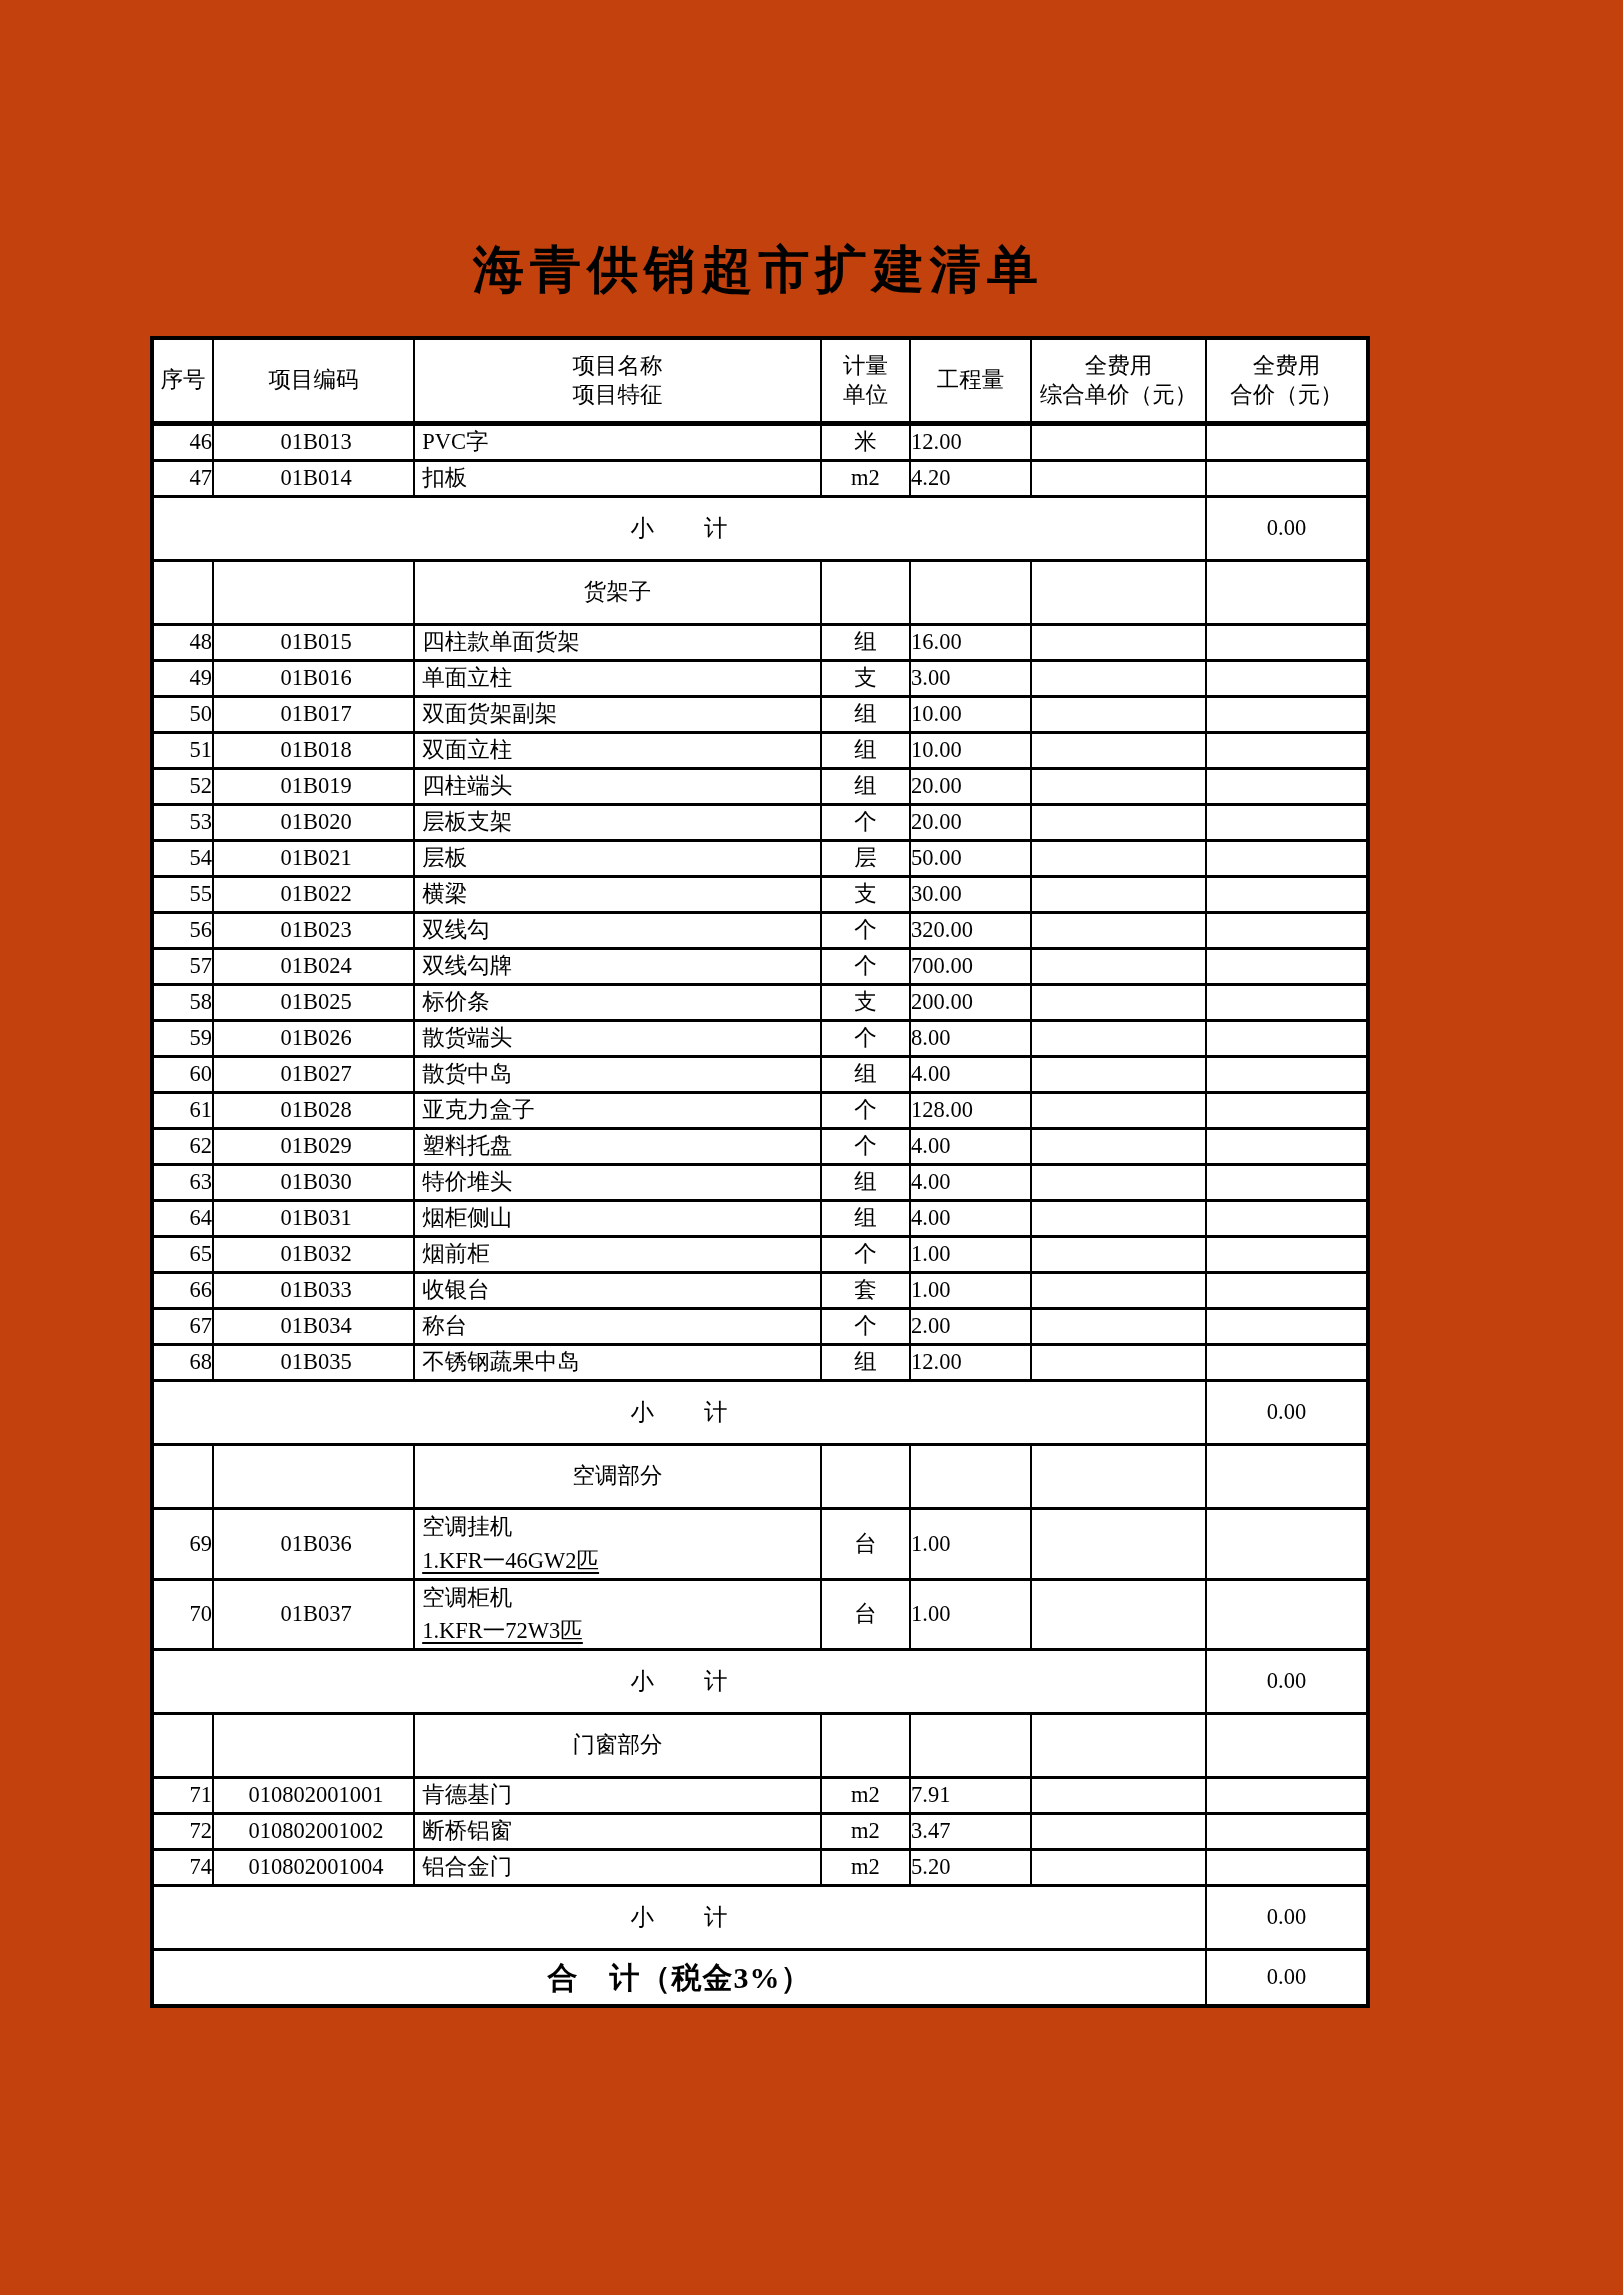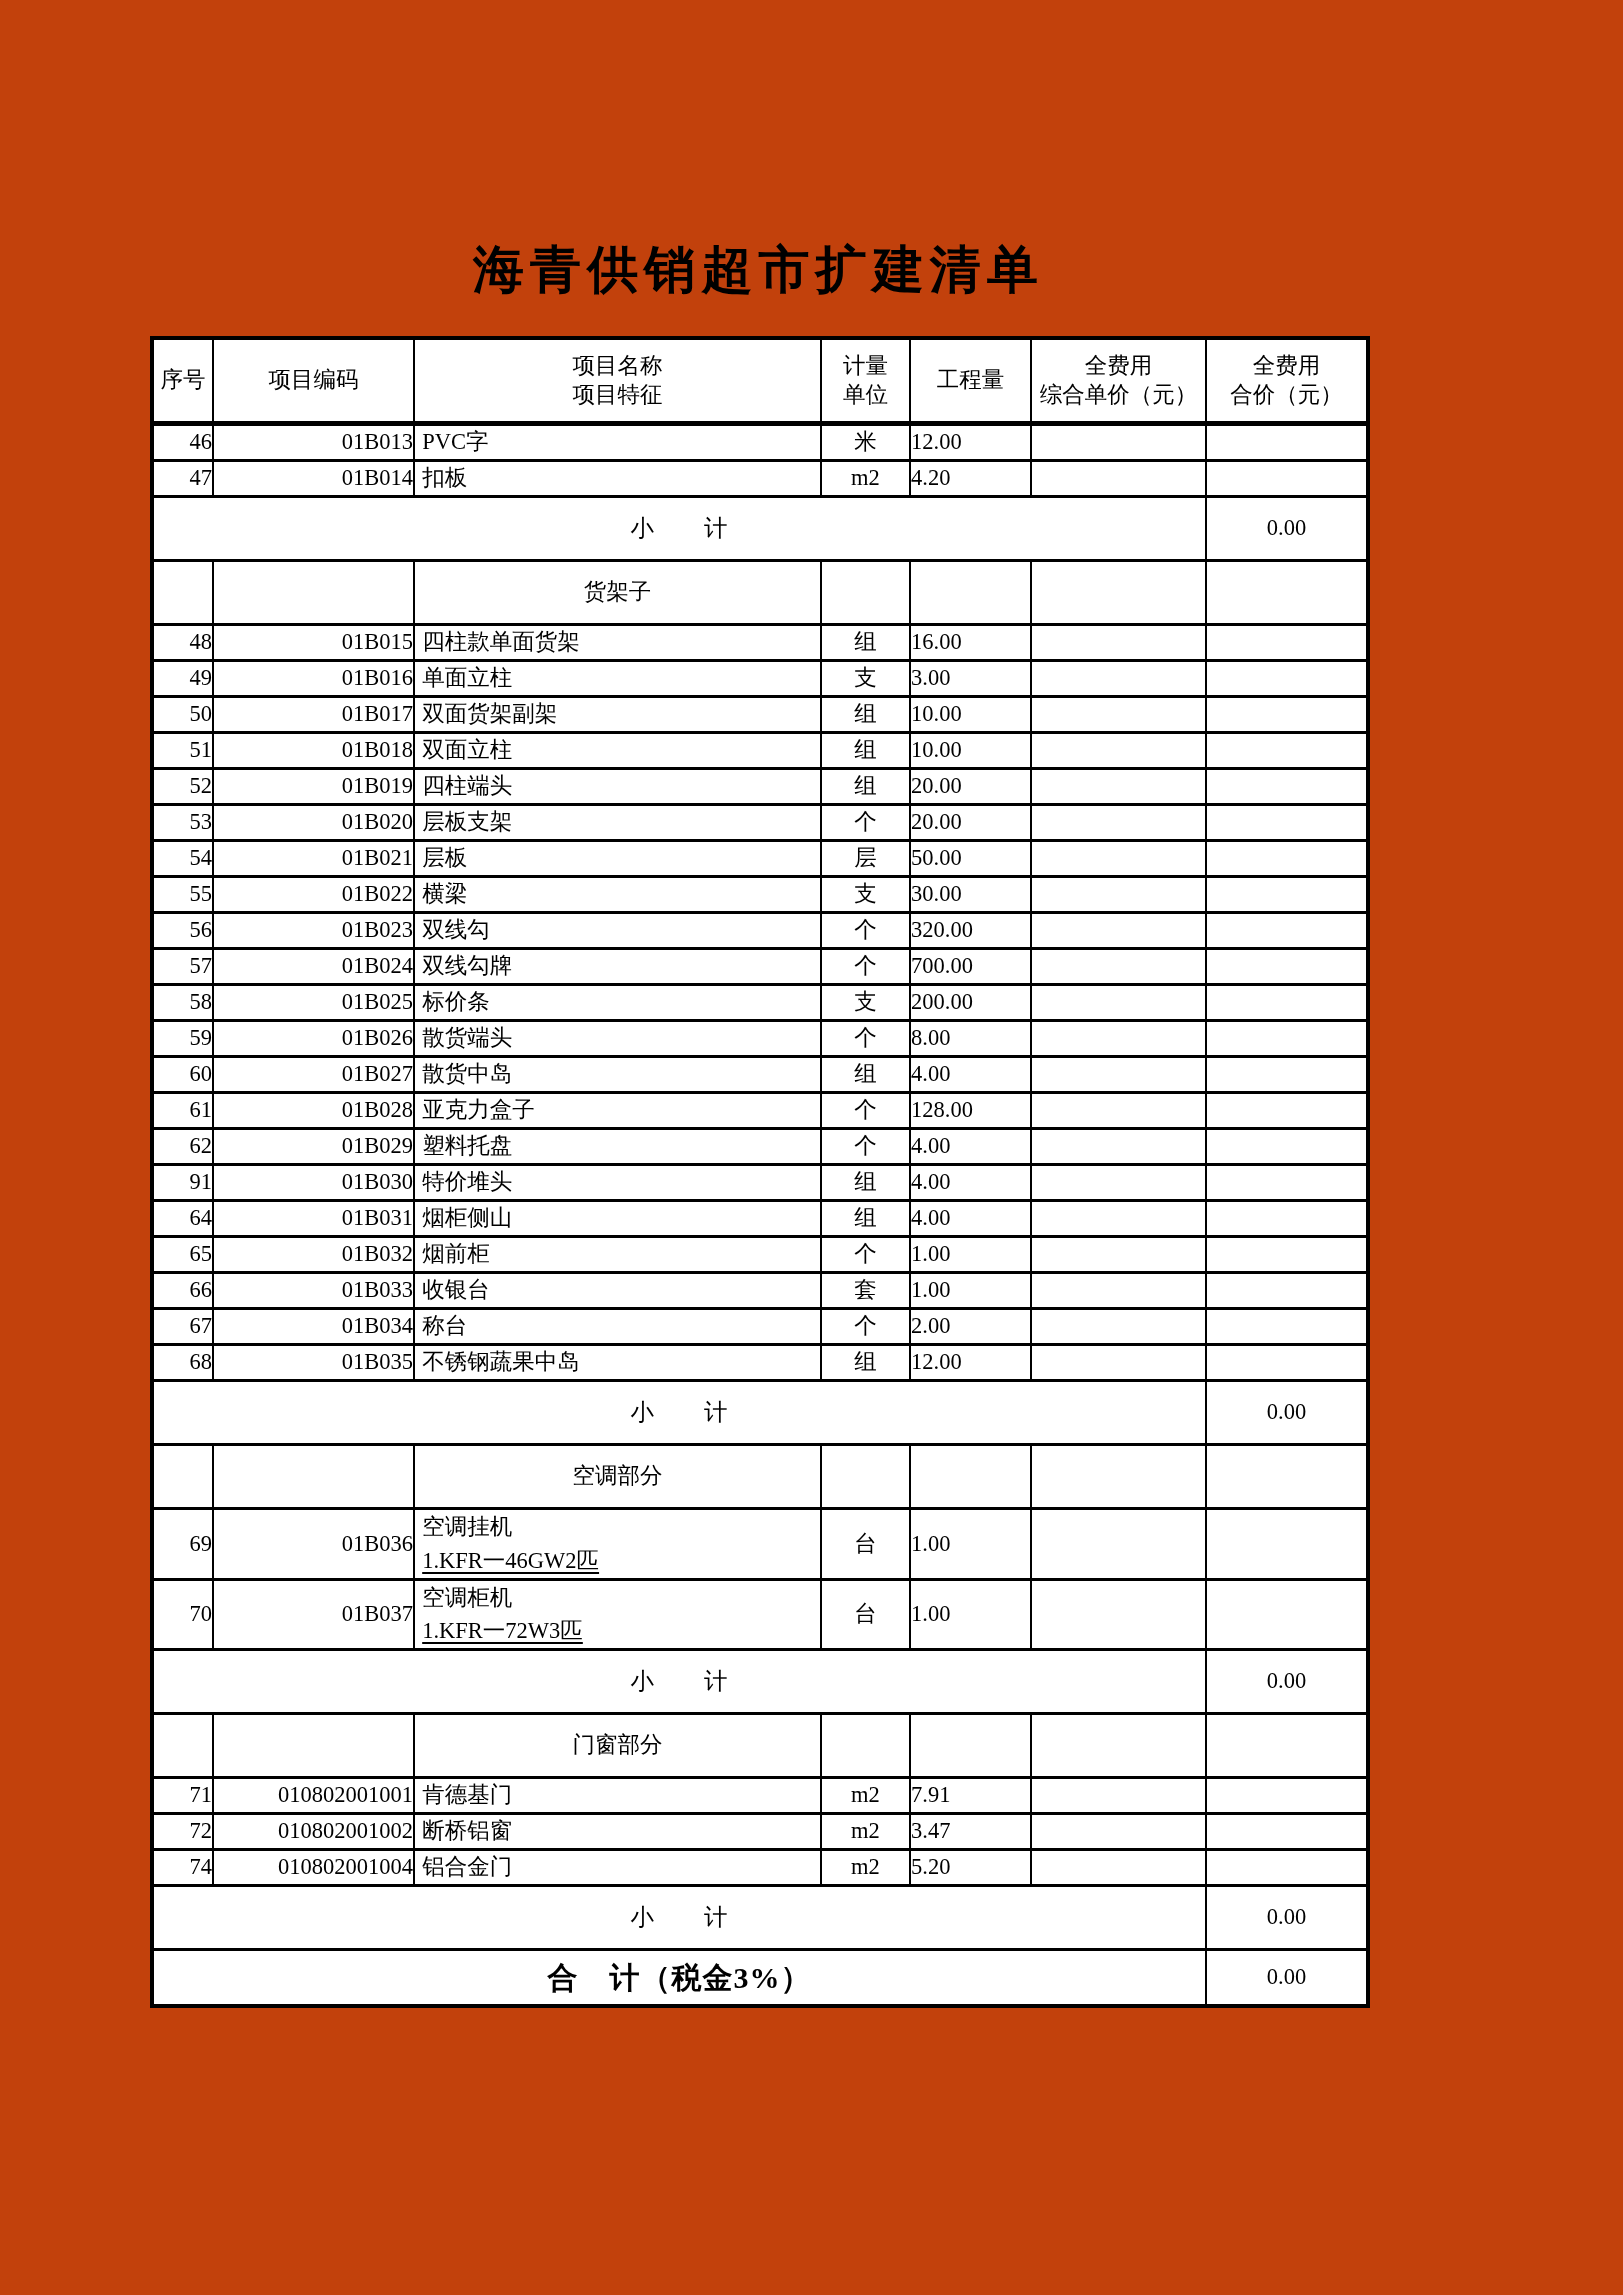--- a/index.html
+++ b/index.html
@@ -27,21 +27,21 @@
     padding:0; overflow:hidden; background:#fff;
   }
   tr.row-header td { height:81px; text-align:center; border-bottom-width:5.1px; }
   tr.row-item td { height:33px; }
   tr.row-item2 td { height:67px; }
   tr.row-subtotal td { height:61px; }
   tr.row-section td { height:61px; }
   tr.row-grand td { height:53px; }
 
   td.c-no   { text-align:right; }
-  td.c-code { text-align:right; padding-left:5.1px; }
+  td.c-code { text-align:center; padding-left:5.1px; }
   td.c-name { text-align:left; padding-left:7.2px; }
   td.c-unit { text-align:center; }
   td.c-qty  { }
   td.c-price, td.c-amount { text-align:center; }
 
   td.c-section-title { text-align:center; }
   td.c-subtotal-label { text-align:center; font-size:23.5px; letter-spacing:1px; }
   td.c-grand-label { text-align:center; font-size:30px; font-weight:bold; letter-spacing:1px; }
 
   .name-line { display:block; }
@@ -248,21 +248,21 @@
         <tr class="row-item">
           <td class="c-no"><span>62</span></td>
           <td class="c-code"><span>01B029</span></td>
           <td class="c-name"><span>塑料托盘</span></td>
           <td class="c-unit"><span>个</span></td>
           <td class="c-qty"><span>4.00</span></td>
           <td class="c-price"></td>
           <td class="c-amount"></td>
         </tr>
         <tr class="row-item">
-          <td class="c-no"><span>91</span></td>
+          <td class="c-no"><span>63</span></td>
           <td class="c-code"><span>01B030</span></td>
           <td class="c-name"><span>特价堆头</span></td>
           <td class="c-unit"><span>组</span></td>
           <td class="c-qty"><span>4.00</span></td>
           <td class="c-price"></td>
           <td class="c-amount"></td>
         </tr>
         <tr class="row-item">
           <td class="c-no"><span>64</span></td>
           <td class="c-code"><span>01B031</span></td>

